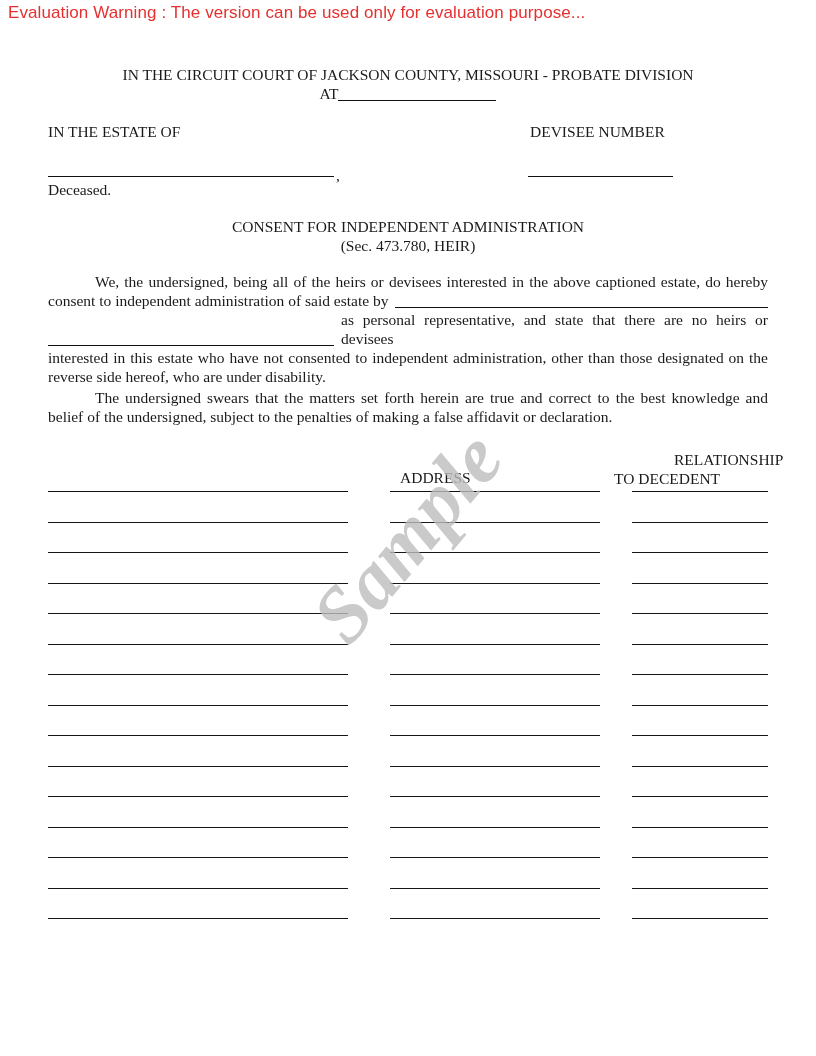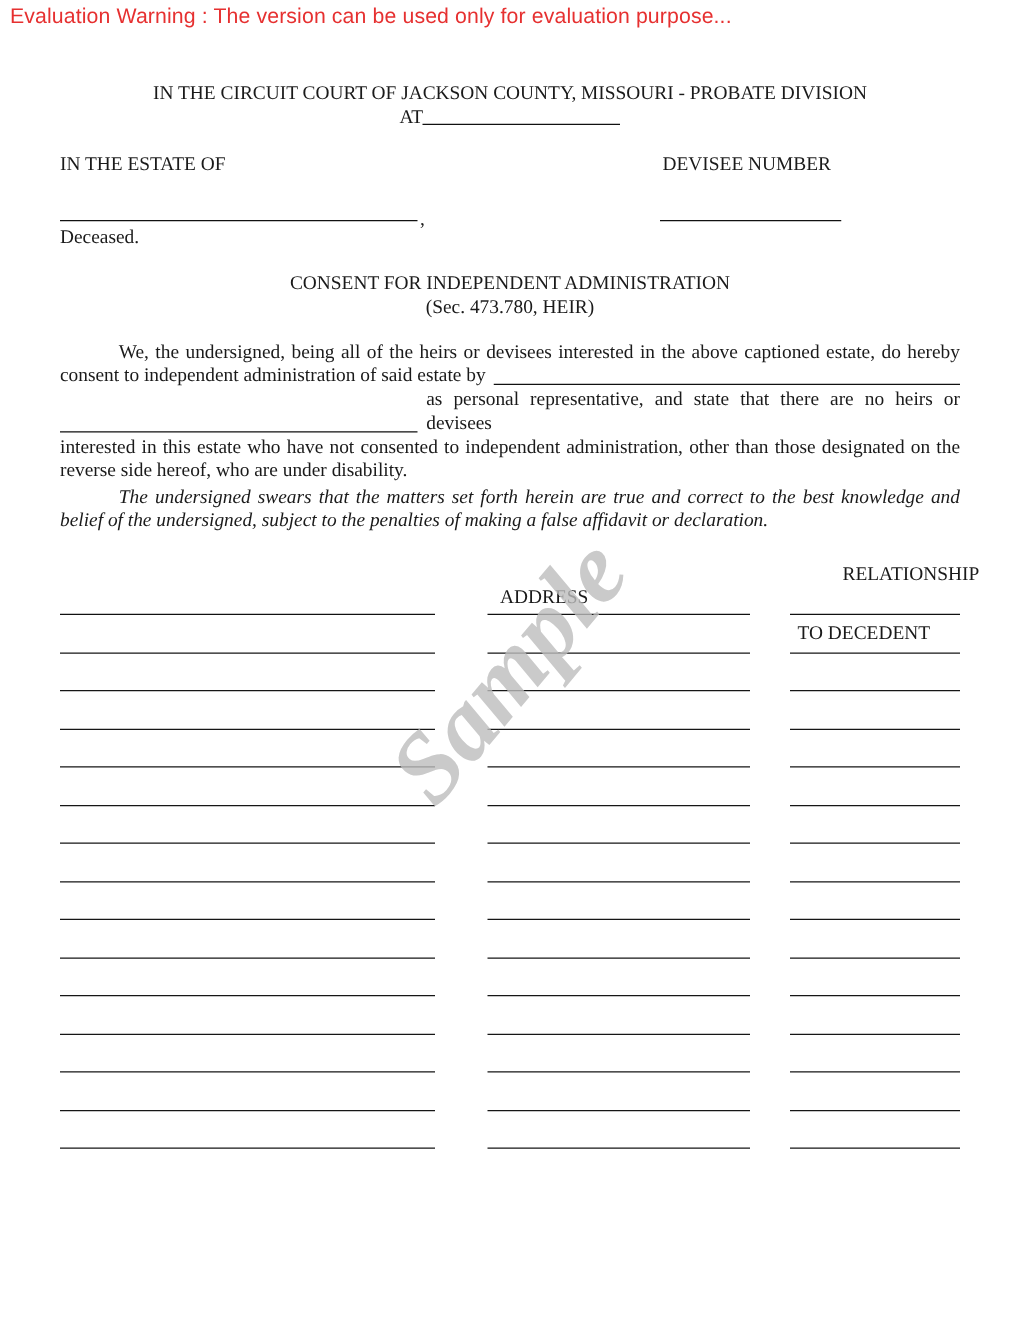--- a/index.html
+++ b/index.html
@@ -38,31 +38,31 @@
   .caption-name-line { left: 48px; top: 176px; width: 286px; border-top: 1.6px solid #111; }
   .caption-comma { left: 336px; top: 166px; }
   .estate-number-line { left: 528px; top: 176px; width: 145px; border-top: 1.6px solid #111; }
   .deceased { left: 48px; top: 180px; }
 
   .form-title { top: 217px; }
   .form-subtitle { top: 236px; }
 
   .para { left: 48px; width: 720px; font-size: 15.5px; line-height: 19px; }
   .p1 { top: 272px; }
-  .p2 { top: 388px; font-style: italic; }
+  .p2 { top: 388px; }
   .jline { text-align: justify; text-align-last: justify; }
   .indent { text-indent: 47px; }
   .flexline { display: flex; }
   .nowrap { white-space: nowrap; }
   .fill-line { flex: 1 1 auto; border-bottom: 1.6px solid #111; margin-left: 6px; transform: translateY(-2px); }
   .blank285 { flex: 0 0 auto; width: 286px; border-bottom: 1.6px solid #111; margin-right: 7px; transform: translateY(-2px); }
   .jtext { flex: 1 1 auto; text-align: justify; text-align-last: justify; }
 
   .h-rel1 { left: 674px; top: 450px; }
-  .h-rel2 { left: 638px; top: 469px; margin-top: 28px; }
+  .h-rel2 { left: 614px; top: 469px; }
   .h-sig  { left: 57px;  top: 468px; }
   .h-addr { left: 400px; top: 468px; }
   .hline  { top: 491px; border-top: 1.6px solid #111; height: 0; }
   .hc1 { left: 48px;  width: 300px; }
   .hc2 { left: 390px; width: 210px; }
   .hc3 { left: 632px; width: 136px; }
 
   .rows { left: 0; top: 492px; width: 816px; }
   .sig-row { position: relative; height: 30.5px; }
   .sig-row > div { position: absolute; bottom: 0; height: 0; border-bottom: 1.5px solid #161616; }

